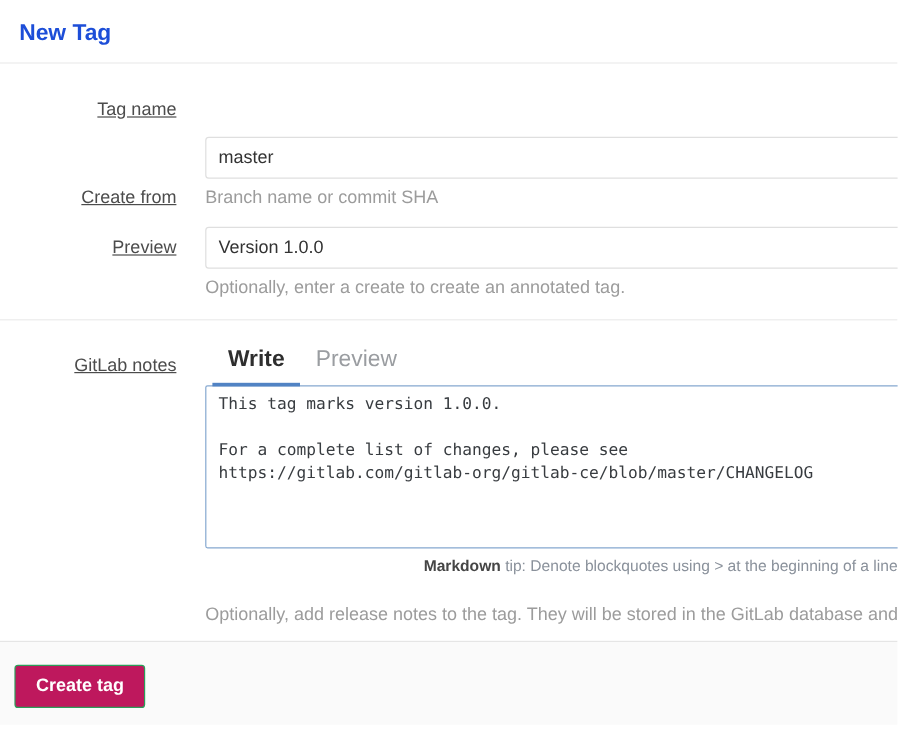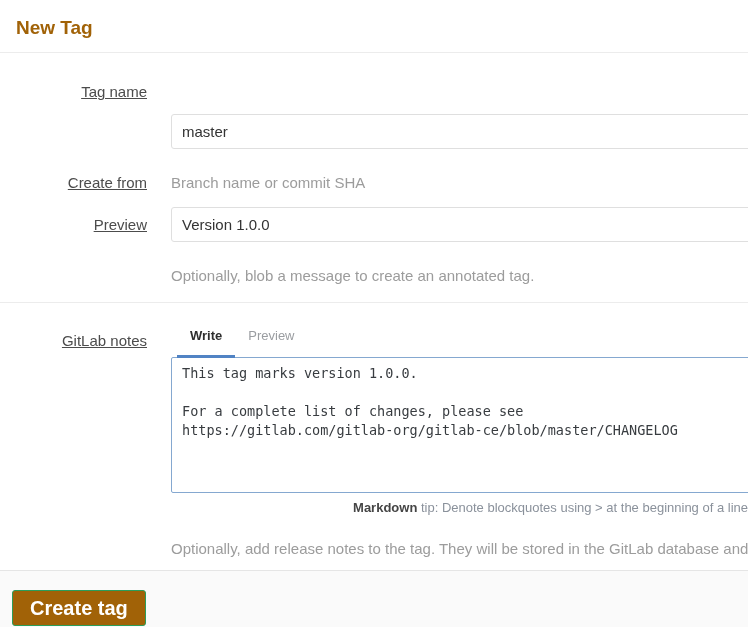--- a/index.html
+++ b/index.html
@@ -9,21 +9,21 @@
     overflow: hidden;
     background: #ffffff;
     font-family: "Liberation Sans", sans-serif;
     color: #4a4a4a;
   }
   .page-title {
     margin: 0;
     padding: 17px 0 13px 16px;
     font-size: 19px;
     font-weight: 700;
-    color: #a16207;
+    color: #1d4ed8;
     line-height: 22px;
   }
   .divider {
     border: none;
     border-top: 1px solid #ececec;
     margin: 0;
   }
   .form-row {
     display: flex;
     align-items: flex-start;
@@ -50,42 +50,42 @@
     padding: 6px 10px;
     font-family: "Liberation Sans", sans-serif;
     font-size: 15px;
     color: #333333;
     background: #ffffff;
     border: 1px solid #dfdfdf;
     border-radius: 3px;
     outline: none;
   }
   .help-text {
-    margin-top: 24px;
+    margin-top: 6px;
     font-size: 15px;
     color: #9c9c9c;
     line-height: 19px;
     white-space: nowrap;
     overflow: hidden;
   }
   .row-tag-name   { margin-top: 21px; }
   .row-create-from{ margin-top: 13px; align-items: flex-end; }
   .row-message    { margin-top: 15px; }
   .divider-mid    { margin-top: 17px; }
   .row-release    { margin-top: 0; }
   .row-release .form-label { padding-top: 28px; }
 
   .md-area { margin-left: 24px; flex: 1 1 auto; min-width: 0; }
   .tabs {
     display: flex;
     margin: 14px 0 0 6px;
   }
   .tab {
     padding: 9px 13px 12px 13px;
-    font-size: 13px;
+    font-size: 19px;
     color: #9a9da1;
     cursor: pointer;
     position: relative;
     line-height: 19px;
   }
   .tab.active {
     color: #2e2e2e;
     font-weight: 700;
   }
   .tab.active::after {
@@ -135,26 +135,26 @@
   .divider-bottom { margin-top: 12px; border-top: 1px solid #e5e5e5; }
   .form-footer {
     height: 69px;
     background: #fafafa;
   }
   .btn-create {
     display: inline-block;
     margin: 19px 0 0 12px;
     height: 36px;
     padding: 0 17px;
-    background: #a16207;
+    background: #be185d;
     border: 1px solid #2b9d59;
     border-radius: 3px;
     color: #ffffff;
     font-family: "Liberation Sans", sans-serif;
-    font-size: 20px;
+    font-size: 15px;
     font-weight: 700;
     line-height: 34px;
     cursor: pointer;
   }
 </style>
 </head>
 <body>
 
 <h3 class="page-title">New Tag</h3>
 <hr class="divider">
@@ -168,21 +168,21 @@
   <div class="control">
     <input class="text-input" type="text" value="master" style="">
     <div class="help-text">Branch name or commit SHA</div>
   </div>
 </div>
 
 <div class="form-row row-message">
   <label class="form-label">Preview</label>
   <div class="control">
     <input class="text-input" type="text" value="Version 1.0.0" style="">
-    <div class="help-text">Optionally, blob a message to create an annotated tag.</div>
+    <div class="help-text">Optionally, enter a create to create an annotated tag.</div>
   </div>
 </div>
 
 <hr class="divider divider-mid">
 
 <div class="form-row row-release">
   <label class="form-label">GitLab notes</label>
   <div class="md-area">
     <div class="tabs">
       <div class="tab active">Write</div>

